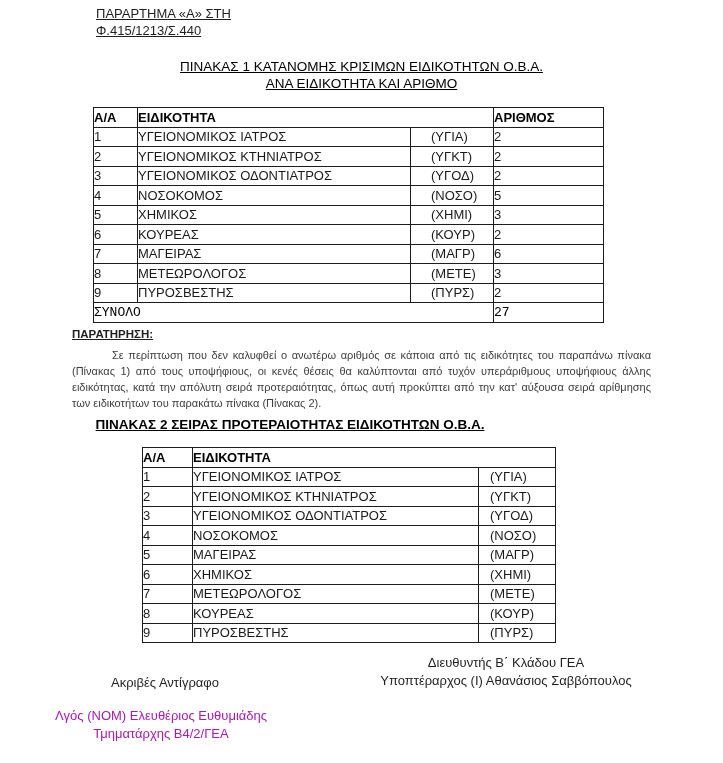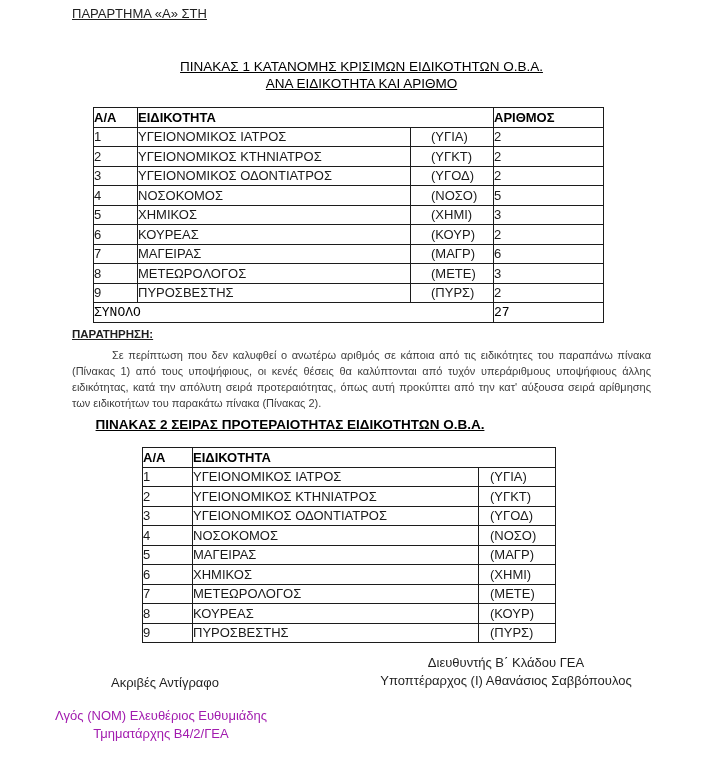--- a/index.html
+++ b/index.html
@@ -8,21 +8,21 @@
     background:#ffffff;
     font-family:"Liberation Sans", sans-serif;
     color:#1a1a1a;
     position:relative;
     overflow:hidden;
   }
   .abs{position:absolute;}
 
   
   .doc-header{left:72px;top:5px;font-size:13px;line-height:17px;color:#1f1f1f;}
-  .doc-header div{text-decoration:underline;}
+  .doc-header div{text-decoration:underline;margin-left:24px;}
 
   
   .title-block{left:0;top:59px;width:723px;text-align:center;}
   .title-block div{
     font-size:13.5px;font-weight:normal;line-height:16.5px;
     text-decoration:underline;color:#000;
   }
   .title2-block{left:0;top:417px;width:580px;text-align:center;}
   .title2-block div{
     font-size:13.5px;font-weight:bold;
@@ -82,20 +82,21 @@
   .sig-left{
     left:20px;top:707px;width:282px;
     text-align:center;font-size:13px;line-height:18px;color:#a21caf;
   }
 </style>
 </head>
 <body>
 
 <div class="abs doc-header">
   <div>ΠΑΡΑΡΤΗΜΑ «Α» ΣΤΗ</div>
+  <div>Φ.415/1213/Σ.440</div>
 </div>
 
 <div class="abs title-block">
   <div>ΠΙΝΑΚΑΣ 1 ΚΑΤΑΝΟΜΗΣ ΚΡΙΣΙΜΩΝ ΕΙΔΙΚΟΤΗΤΩΝ Ο.Β.Α.</div>
   <div>ΑΝΑ ΕΙΔΙΚΟΤΗΤΑ ΚΑΙ ΑΡΙΘΜΟ</div>
 </div>
 
 <table class="abs doc-table t1">
   <colgroup>
       <col style="width:44px">

